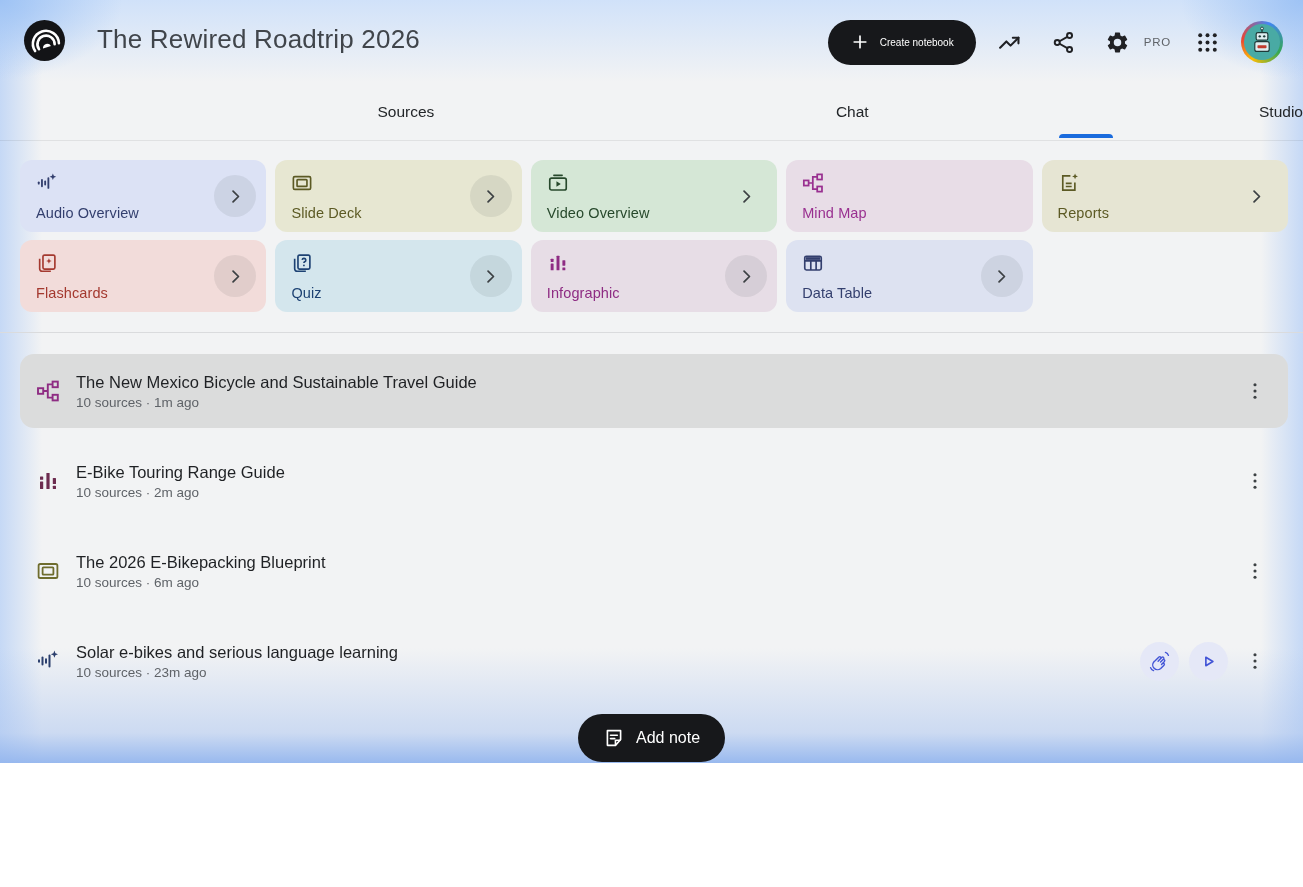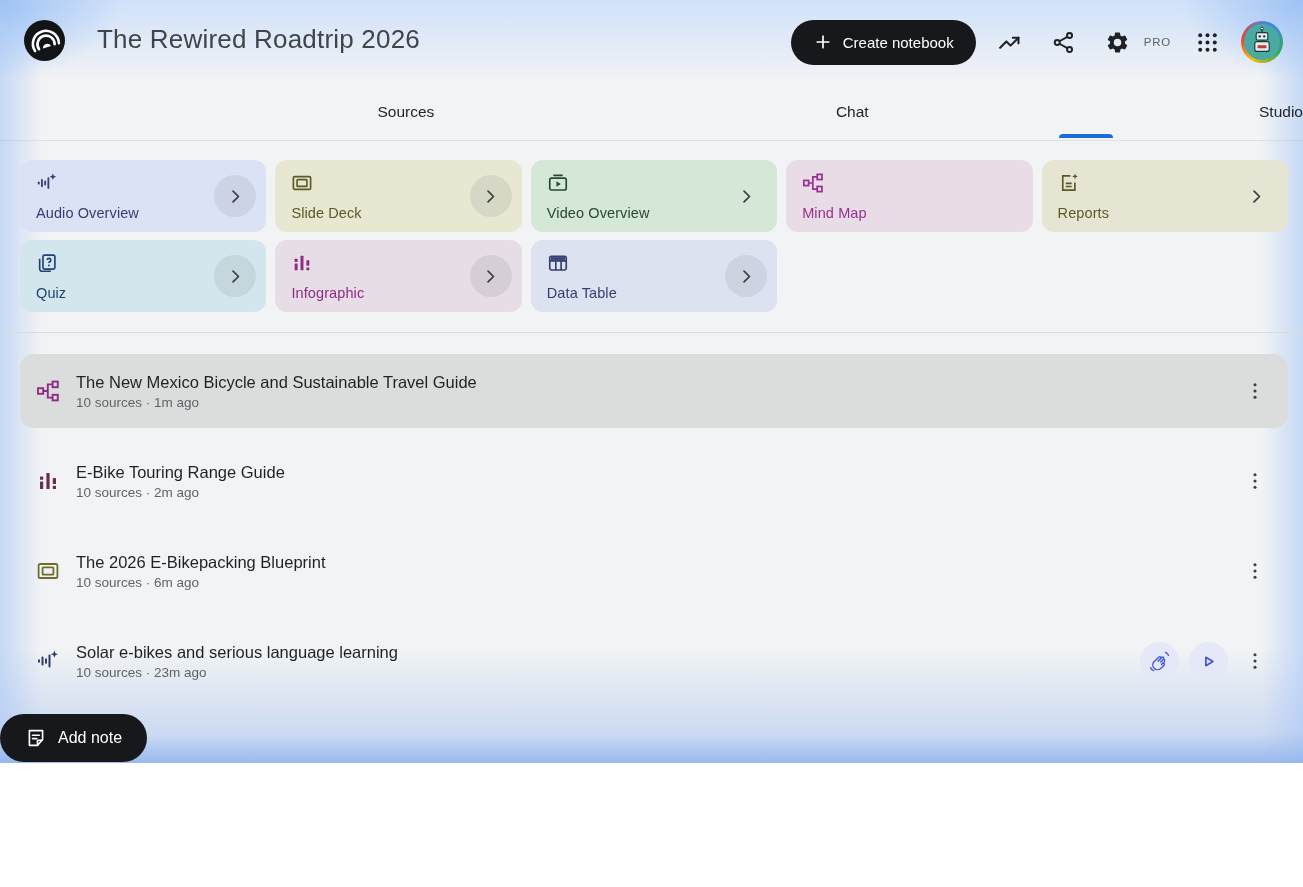--- a/index.html
+++ b/index.html
@@ -13,21 +13,21 @@
       linear-gradient(to top, rgba(148,182,238,.95) 0, rgba(173,198,240,.55) 30px, rgba(242,243,244,0) 115px),
       linear-gradient(to right, rgba(186,210,246,.8), rgba(242,243,244,0) 42px),
       linear-gradient(to left, rgba(186,210,246,.8), rgba(242,243,244,0) 42px),
       #f2f3f4;
   }
   
   .hdr{position:relative;height:84px;}
   .logo{position:absolute;left:24px;top:20px;width:41px;height:41px;border-radius:50%;background:#131417;display:flex;align-items:center;justify-content:center;}
   .hdr-title{position:absolute;left:97px;top:24px;font-size:26px;color:#40454b;letter-spacing:.2px;white-space:nowrap;}
   .hdr-right{position:absolute;right:20px;top:0;height:84px;display:flex;align-items:center;gap:14px;}
-  .create-btn{display:flex;align-items:center;gap:10px;background:#17181b;color:#fff;border:none;height:45px;padding:0 22px;border-radius:23px;font-size:15px;font-weight:500;font-family:inherit;cursor:pointer;}
+  .create-btn{display:flex;align-items:center;gap:10px;background:#17181b;color:#fff;border:none;height:45px;padding:0 22px;border-radius:23px;font-size:10px;font-weight:500;font-family:inherit;cursor:pointer;}
   .hicon{width:40px;height:40px;display:flex;align-items:center;justify-content:center;border-radius:50%;color:#202124;cursor:pointer;background:transparent;border:none;padding:0;}
   .hicon svg{width:25px;height:25px;}
   .pro{font-size:11.5px;color:#5f6368;letter-spacing:.8px;margin:0 2px 0 -8px;}
   .avatar{width:42px;height:42px;border-radius:50%;padding:3px;background:conic-gradient(from -80deg,#ea4335,#4285f4 100deg,#34a853 200deg,#fbbc05 290deg,#ea4335);cursor:pointer;box-sizing:border-box;}
   .avatar-in{width:36px;height:36px;border-radius:50%;background:#49aaa4;display:flex;align-items:center;justify-content:center;overflow:hidden;}
   
   .tabs{position:relative;display:flex;height:56px;border-bottom:1px solid rgba(0,0,0,.07);}
   .tab{flex:1;display:flex;align-items:center;justify-content:flex-end;font-size:15.5px;color:#232629;cursor:pointer;position:relative;}
   .tab .tab-ul{display:none;}
   .tab.active .tab-ul{display:block;position:absolute;bottom:2px;left:50%;transform:translateX(-50%);width:54px;height:4px;border-radius:4px 4px 0 0;background:#1a6bdd;}
@@ -49,21 +49,21 @@
   .item-icon svg{width:24px;height:24px;}
   .item-text{flex:1;min-width:0;}
   .item-title{font-size:16.5px;color:#1f2124;line-height:1.25;}
   .item-meta{font-size:13.5px;color:#5f6368;margin-top:3px;}
   .item-actions{display:flex;align-items:center;gap:10px;margin-right:10px;}
   .act-btn{width:39px;height:39px;border-radius:50%;background:#e5e8f7;border:none;display:flex;align-items:center;justify-content:center;color:#4355d6;cursor:pointer;padding:0;}
   .act-btn svg{width:21px;height:21px;}
   .dots-btn{width:34px;height:34px;border:none;background:transparent;display:flex;align-items:center;justify-content:center;color:#3c4043;cursor:pointer;padding:0;}
   .dots-btn svg{width:22px;height:22px;}
   
-  .addnote-row{display:flex;justify-content:flex-start;margin-top:14px;}
+  .addnote-row{display:flex;justify-content:center;margin-top:14px;}
   .addnote{display:flex;align-items:center;gap:11px;background:#17181b;color:#fff;border:none;height:48px;padding:0 25px;border-radius:24px;font-size:16px;font-weight:500;font-family:inherit;cursor:pointer;}
   .addnote svg{width:22px;height:22px;}
   svg.defs{position:absolute;width:0;height:0;}
 </style>
 </head>
 <body>
 
 <svg class="defs" aria-hidden="true">
   <defs>
     <symbol id="i-audio" viewBox="0 0 24 24">
@@ -314,20 +314,31 @@
           </svg></span>
     <span class="card-label">Mind Map</span>
 
   </div>
       <div class="card" style="background: rgb(230, 229, 211); color: rgb(92, 90, 36);">
     <span class="icon-wrap"><svg>
             <use href="#i-report"></use>
           </svg></span>
     <span class="card-label">Reports</span>
     <button class="chev plain">
+      <svg>
+            <use href="#i-chevron"></use>
+          </svg>
+    </button>
+  </div>
+      <div class="card" style="background: rgb(242, 220, 218); color: rgb(164, 57, 47);">
+    <span class="icon-wrap"><svg>
+            <use href="#i-flashcards"></use>
+          </svg></span>
+    <span class="card-label">Flashcards</span>
+    <button class="chev">
       <svg>
             <use href="#i-chevron"></use>
           </svg>
     </button>
   </div>
       <div class="card" style="background: rgb(212, 230, 237); color: rgb(29, 66, 115);">
     <span class="icon-wrap"><svg>
             <use href="#i-quiz"></use>
           </svg></span>
     <span class="card-label">Quiz</span>

